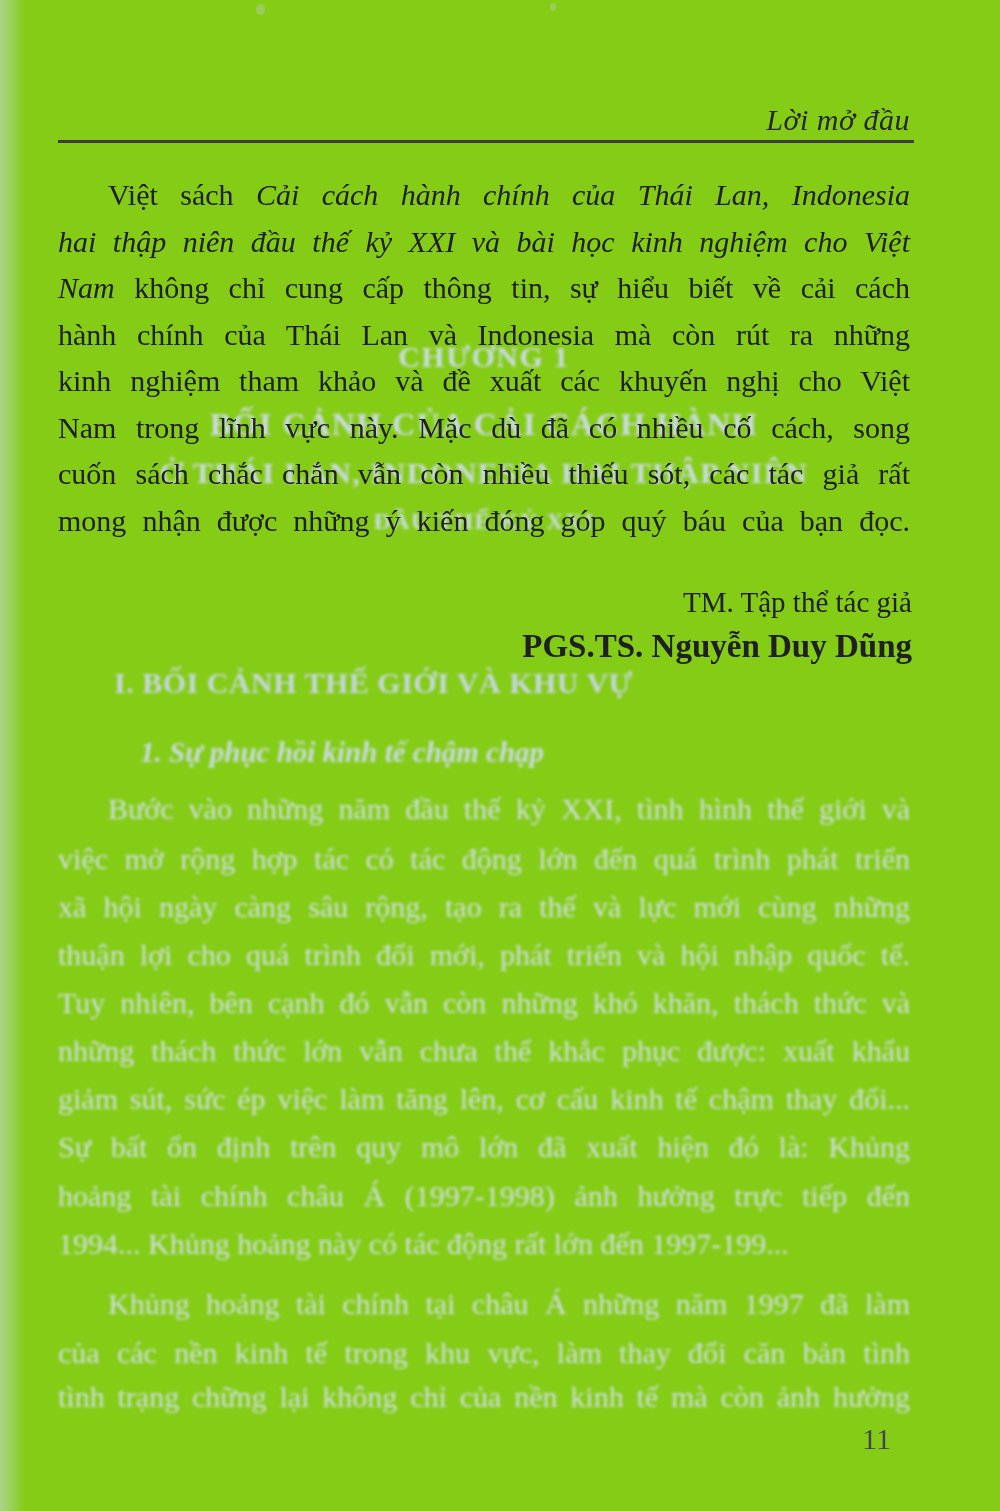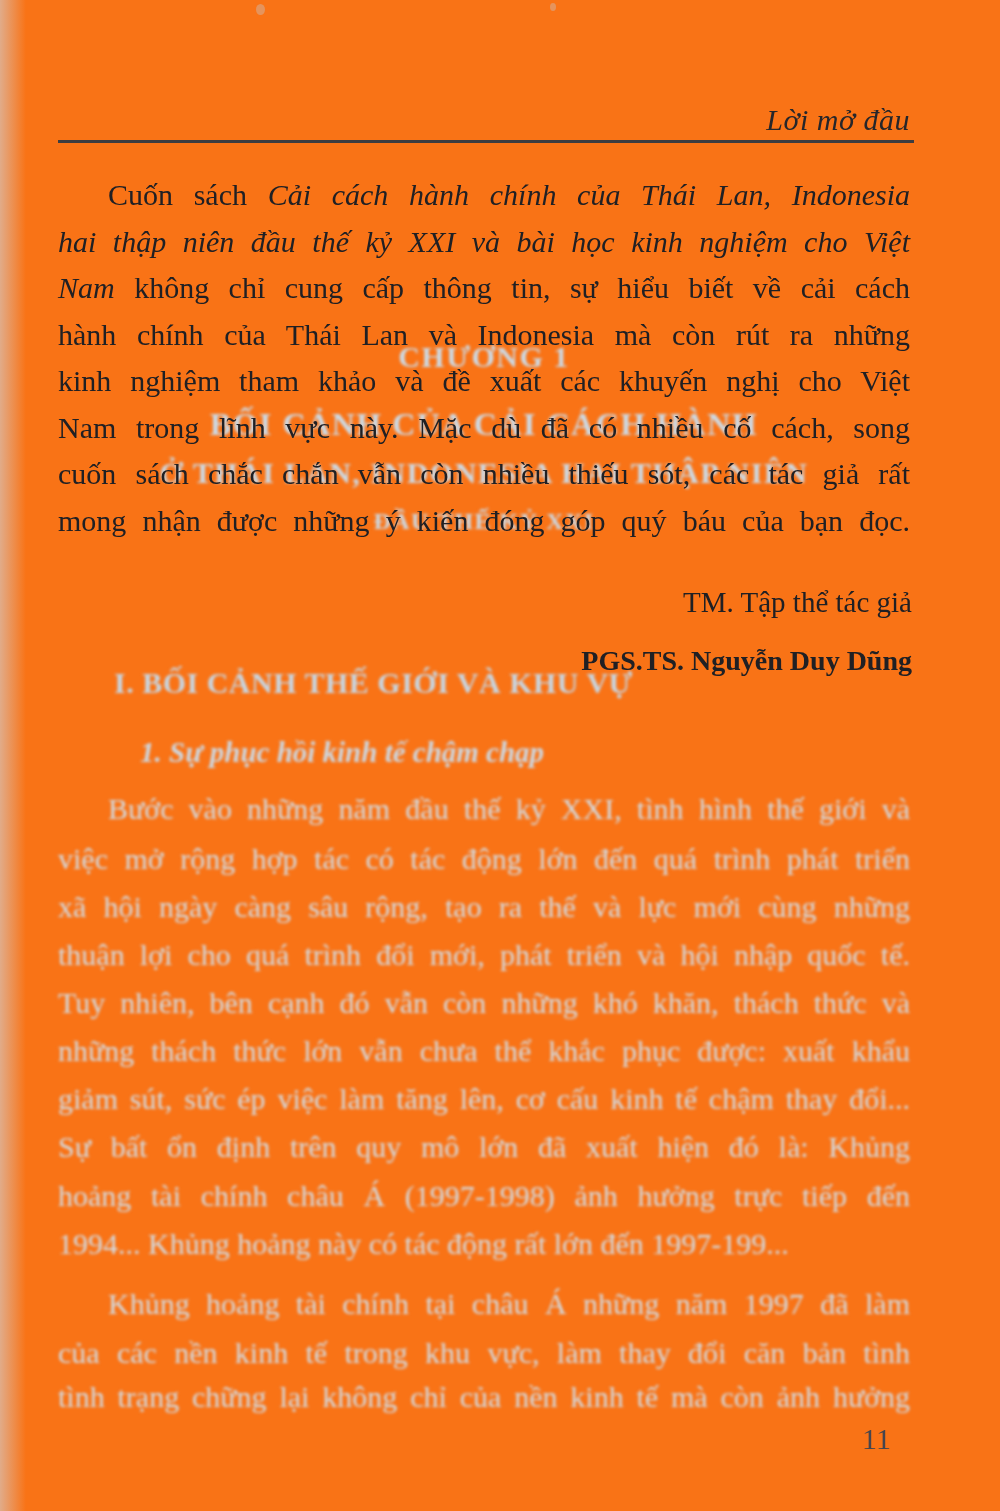--- a/index.html
+++ b/index.html
@@ -5,21 +5,21 @@
   html,body{margin:0;padding:0;}
   body{
     width:1000px;height:1511px;
     background:#ffffff;
     font-family:"Liberation Serif","DejaVu Serif",serif;
     position:relative;
     overflow:hidden;
   }
   .page{
     position:absolute;inset:0;
-    background:#f97316;
+    background:#84cc16;
   }
   
   .edge-shade{
     position:absolute;left:0;top:0;bottom:0;width:26px;
     background:linear-gradient(to right, rgba(205,218,232,.55), rgba(255,255,255,0));
     pointer-events:none;
   }
   .speck{
     position:absolute;background:#c6cbd3;border-radius:50%;
     opacity:.38;
@@ -54,21 +54,21 @@
   }
   .pline.indent{text-indent:50px;}
   .pline em{font-style:italic;}
 
   
   .signature{
     position:absolute;top:580px;left:400px;width:512px;
     text-align:right;color:#202024;z-index:2;
   }
   .sig-role{font-size:29px;line-height:44px;}
-  .sig-name{font-size:28px;line-height:44px;font-weight:bold;margin-top:15px;}
+  .sig-name{font-size:33px;line-height:44px;font-weight:bold;margin-top:0;}
 
   
   .ghost-layer{position:absolute;inset:0;z-index:1;pointer-events:none;}
   .ghost{
     position:absolute;
     font-family:"Liberation Serif","DejaVu Serif",serif;
     color:#c3d4e2;
     filter:blur(1.4px);
     white-space:nowrap;
     overflow:hidden;
@@ -120,21 +120,21 @@
       <div class="ghost body" style="top: 1082px; left: 58px; width: 852px; font-size: 30px;">giảm sút, sức ép việc làm tăng lên, cơ cấu kinh tế chậm thay đổi...</div>
       <div class="ghost body" style="top: 1130px; left: 58px; width: 852px; font-size: 30px;">Sự bất ổn định trên quy mô lớn đã xuất hiện đó là: Khủng</div>
       <div class="ghost body" style="top: 1179px; left: 58px; width: 852px; font-size: 30px;">hoảng tài chính châu Á (1997-1998) ảnh hưởng trực tiếp đến</div>
       <div class="ghost body short" style="top: 1227px; left: 58px; width: 760px; font-size: 30px;">1994... Khủng hoảng này có tác động rất lớn đến 1997-199...</div>
       <div class="ghost body indent" style="top: 1287px; left: 58px; width: 852px; font-size: 30px;">Khủng hoảng tài chính tại châu Á những năm 1997 đã làm</div>
       <div class="ghost body" style="top: 1336px; left: 58px; width: 852px; font-size: 30px;">của các nền kinh tế trong khu vực, làm thay đổi căn bản tình</div>
       <div class="ghost body" style="top: 1380px; left: 58px; width: 852px; font-size: 30px;">tình trạng chững lại không chỉ của nền kinh tế mà còn ảnh hưởng</div>
     </div>
 
   <div class="para" id="paragraph">
-      <div class="pline indent"><span>Cuốn sách </span><em>Cải cách hành chính của Thái Lan, Indonesia</em></div>
+      <div class="pline indent"><span>Việt sách </span><em>Cải cách hành chính của Thái Lan, Indonesia</em></div>
       <div class="pline"><em>hai thập niên đầu thế kỷ XXI và bài học kinh nghiệm cho Việt</em></div>
       <div class="pline"><em>Nam</em><span> không chỉ cung cấp thông tin, sự hiểu biết về cải cách</span></div>
       <div class="pline"><span>hành chính của Thái Lan và Indonesia mà còn rút ra những</span></div>
       <div class="pline"><span>kinh nghiệm tham khảo và đề xuất các khuyến nghị cho Việt</span></div>
       <div class="pline"><span>Nam trong lĩnh vực này. Mặc dù đã có nhiều cố cách, song</span></div>
       <div class="pline"><span>cuốn sách chắc chắn vẫn còn nhiều thiếu sót, các tác giả rất</span></div>
       <div class="pline"><span>mong nhận được những ý kiến đóng góp quý báu của bạn đọc.</span></div>
     </div>
 
   <div class="signature">

